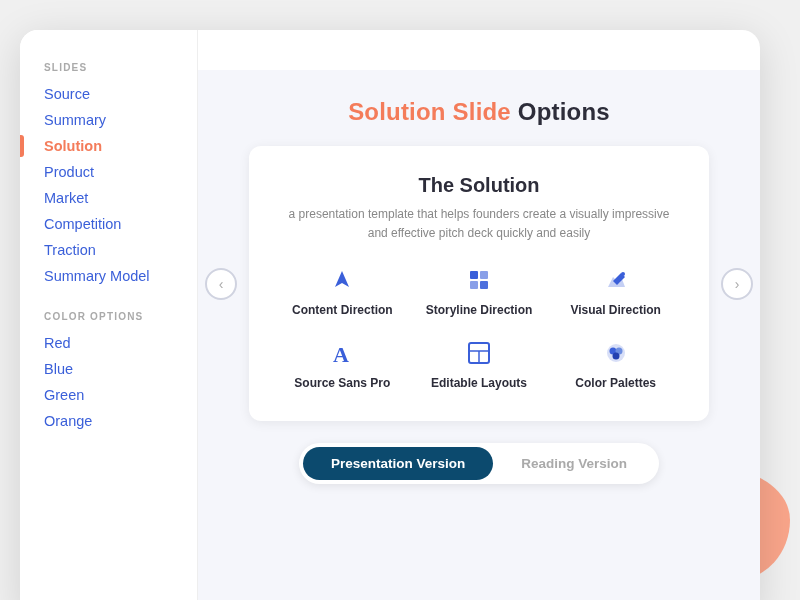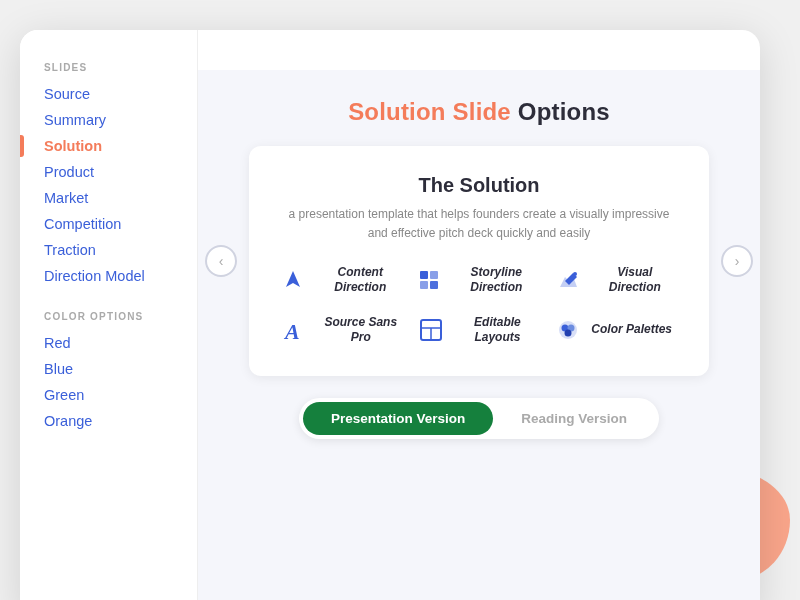--- a/index.html
+++ b/index.html
@@ -148,24 +148,23 @@
     }
 
     .features-grid {
       display: grid;
       grid-template-columns: repeat(3, 1fr);
       gap: 18px 10px;
     }
 
     .feature-item {
       display: flex;
-      flex-direction: row;
+      flex-direction: column;
       align-items: center;
       gap: 7px;
-      font-style: italic;
     }
 
     .feature-icon {
       width: 32px;
       height: 32px;
       display: flex;
       align-items: center;
       justify-content: center;
       color: #3a5fd9;
       font-size: 20px;
@@ -216,21 +215,21 @@
       padding: 9px 28px;
       border-radius: 24px;
       border: none;
       cursor: pointer;
       font-size: 13.5px;
       font-weight: 600;
       transition: background 0.2s;
     }
 
     .version-btn.active {
-      background: #15803d;
+      background: #0c4a6e;
       color: #fff;
     }
 
     .version-btn.inactive {
       background: transparent;
       color: #aaa;
     }
   </style>
 </head>
 <body>
@@ -242,21 +241,21 @@
     <div class="sidebar">
       <div class="sidebar-section-label">SLIDES</div>
 
       <div class="sidebar-item">Source</div>
       <div class="sidebar-item">Summary</div>
       <div class="sidebar-item active">Solution</div>
       <div class="sidebar-item">Product</div>
       <div class="sidebar-item">Market</div>
       <div class="sidebar-item">Competition</div>
       <div class="sidebar-item">Traction</div>
-      <div class="sidebar-item">Direction Model</div>
+      <div class="sidebar-item">Summary Model</div>
 
       <div class="sidebar-divider"></div>
 
       <div class="sidebar-section-label">COLOR OPTIONS</div>
       <div class="sidebar-item">Red</div>
       <div class="sidebar-item">Blue</div>
       <div class="sidebar-item">Green</div>
       <div class="sidebar-item">Orange</div>
     </div>
 

